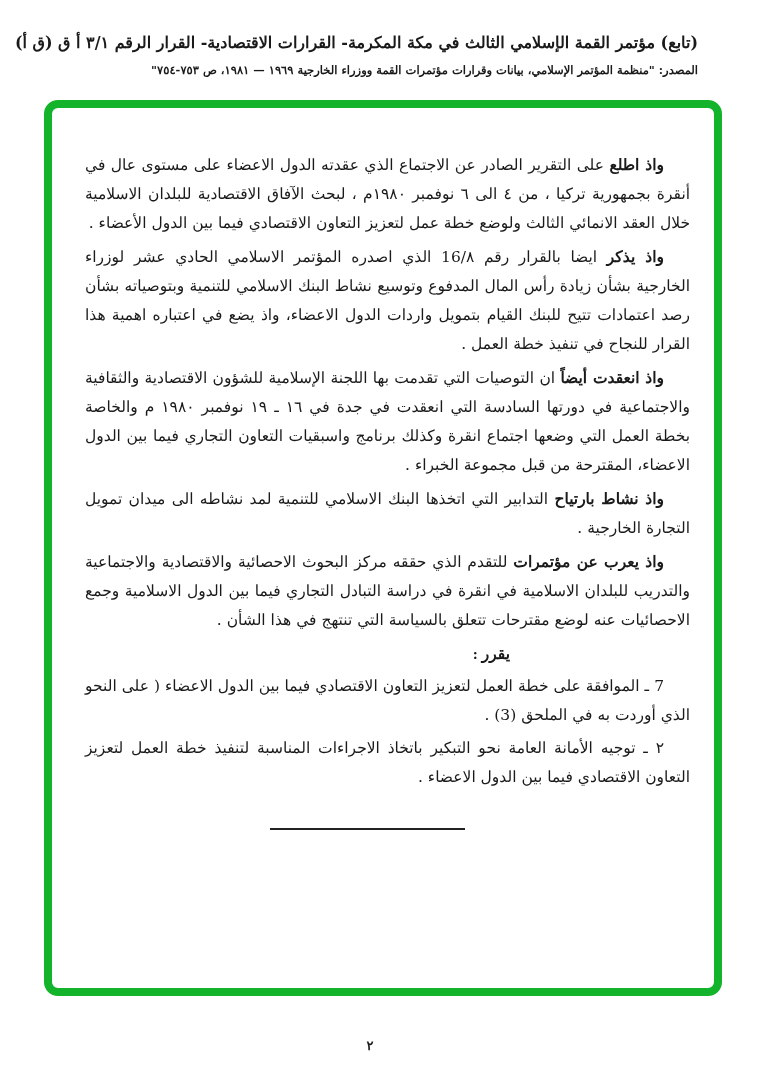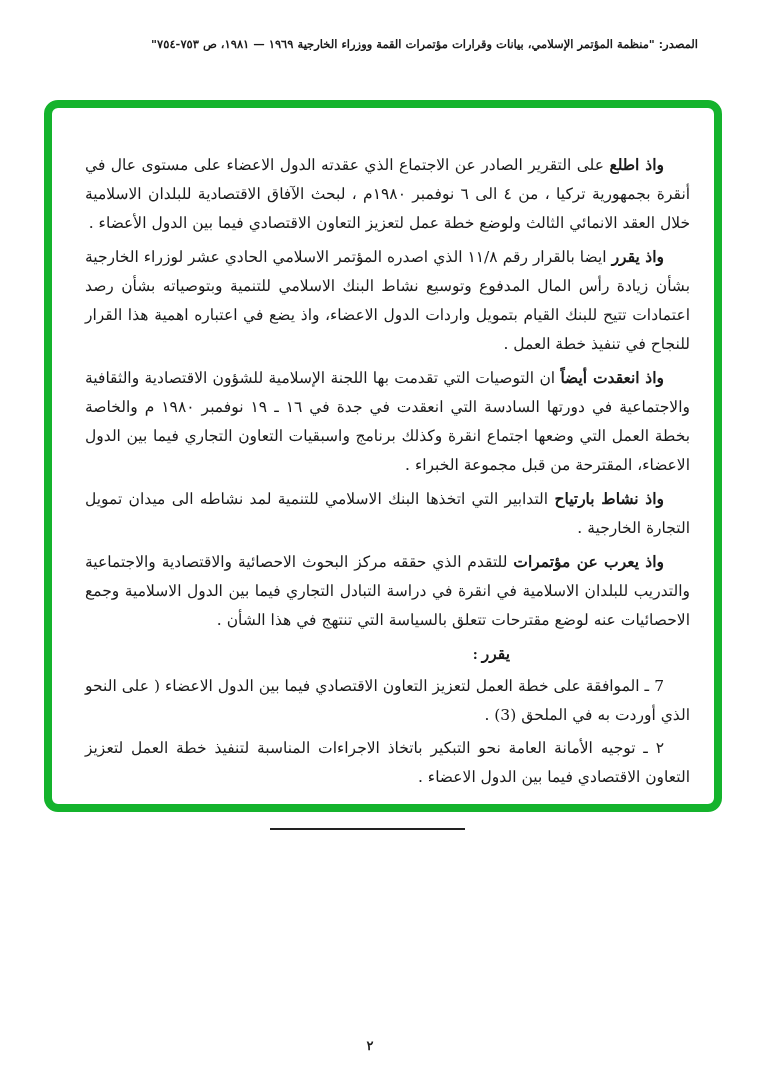--- a/index.html
+++ b/index.html
@@ -41,21 +41,21 @@
     line-height: 20px;
     margin-top: 4px;
     white-space: nowrap;
   }
   
   .frame {
     position: absolute;
     left: 44px;
     top: 100px;
     width: 678px;
-    height: 712px;
+    height: 896px;
     border: 8px solid #14b32c;
     border-radius: 14px;
     box-sizing: border-box;
     background: #ffffff;
   }
   
   .content {
     direction: rtl;
     padding: 42px 24px 0 33px;
     font-size: 15.5px;
@@ -100,29 +100,30 @@
     font-weight: bold;
     direction: rtl;
   }
 </style>
 </head>
 <body>
 
 <div class="page">
 
   <div class="header">
+    <div class="header-title">(تابع) مؤتمر القمة الإسلامي الثالث في مكة المكرمة- القرارات الاقتصادية- القرار الرقم ٣/١ أ ق (ق أ)</div>
     <div class="header-source">المصدر: "منظمة المؤتمر الإسلامي، بيانات وقرارات مؤتمرات القمة ووزراء الخارجية ١٩٦٩ — ١٩٨١، ص ٧٥٣-٧٥٤"</div>
   </div>
 
   <div class="frame">
     <div class="content">
 
       <p><span class="lead">واذ اطلع</span><span> على التقرير الصادر عن الاجتماع الذي عقدته الدول الاعضاء على مستوى عال في أنقرة بجمهورية تركيا ، من ٤ الى ٦ نوفمبر ١٩٨٠م ، لبحث الآفاق الاقتصادية للبلدان الاسلامية خلال العقد الانمائي الثالث ولوضع خطة عمل لتعزيز التعاون الاقتصادي فيما بين الدول الأعضاء .</span></p>
 
-      <p><span class="lead">واذ يقرر</span><span> ايضا بالقرار رقم ١١/٨ الذي اصدره المؤتمر الاسلامي الحادي عشر لوزراء الخارجية بشأن زيادة رأس المال المدفوع وتوسيع نشاط البنك الاسلامي للتنمية وبتوصياته بشأن رصد اعتمادات تتيح للبنك القيام بتمويل واردات الدول الاعضاء، واذ يضع في اعتباره اهمية هذا القرار للنجاح في تنفيذ خطة العمل .</span></p>
+      <p><span class="lead">واذ يذكر</span><span> ايضا بالقرار رقم 16/٨ الذي اصدره المؤتمر الاسلامي الحادي عشر لوزراء الخارجية بشأن زيادة رأس المال المدفوع وتوسيع نشاط البنك الاسلامي للتنمية وبتوصياته بشأن رصد اعتمادات تتيح للبنك القيام بتمويل واردات الدول الاعضاء، واذ يضع في اعتباره اهمية هذا القرار للنجاح في تنفيذ خطة العمل .</span></p>
 
       <p><span class="lead">واذ انعقدت أيضاً</span><span> ان التوصيات التي تقدمت بها اللجنة الإسلامية للشؤون الاقتصادية والثقافية والاجتماعية في دورتها السادسة التي انعقدت في جدة في ١٦ ـ ١٩ نوفمبر ١٩٨٠ م والخاصة بخطة العمل التي وضعها اجتماع انقرة وكذلك برنامج واسبقيات التعاون التجاري فيما بين الدول الاعضاء، المقترحة من قبل مجموعة الخبراء .</span></p>
 
       <p><span class="lead">واذ نشاط بارتياح</span><span> التدابير التي اتخذها البنك الاسلامي للتنمية لمد نشاطه الى ميدان تمويل التجارة الخارجية .</span></p>
 
       <p><span class="lead">واذ يعرب عن مؤتمرات</span><span> للتقدم الذي حققه مركز البحوث الاحصائية والاقتصادية والاجتماعية والتدريب للبلدان الاسلامية في انقرة في دراسة التبادل التجاري فيما بين الدول الاسلامية وجمع الاحصائيات عنه لوضع مقترحات تتعلق بالسياسة التي تنتهج في هذا الشأن .</span></p>
 
       <div class="decides">يقرر :</div>
 
       <p class="item"><span class="num">7 ـ</span><span> الموافقة على خطة العمل لتعزيز التعاون الاقتصادي فيما بين الدول الاعضاء ( على النحو الذي أوردت به في الملحق (3) .</span></p>

